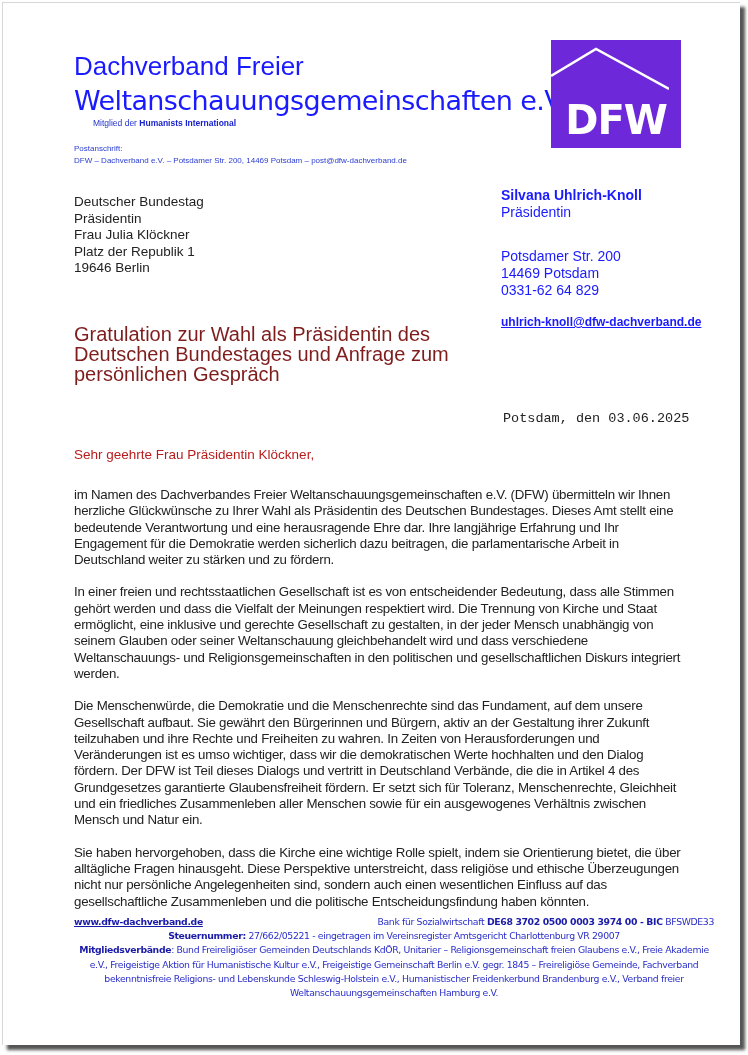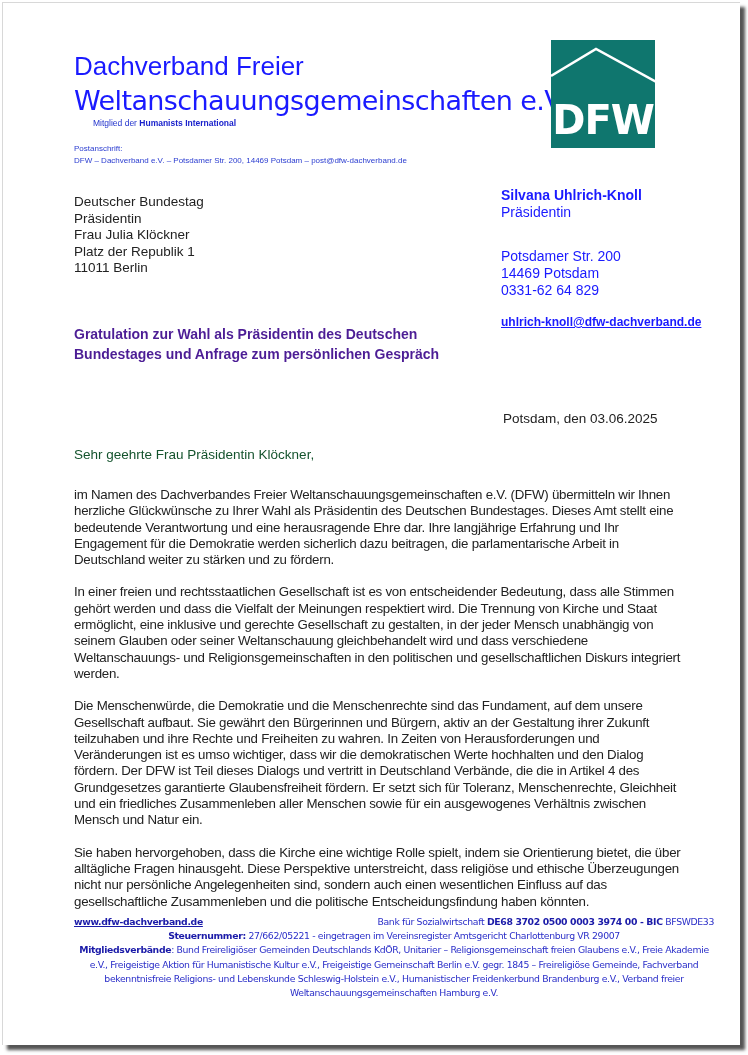--- a/index.html
+++ b/index.html
@@ -12,31 +12,31 @@
     background: #fff; border-left: 1px solid #d8d8d8; border-top: 1px solid #d8d8d8;
     box-shadow: 5px 5px 3px #555;
   }
   .abs { position: absolute; }
   .org1 { left: 71px; top: 46px; font-size: 26px; color: #1a1aff; line-height: 34px; white-space: nowrap; }
   .org2 { left: 71px; top: 81px; font-size: 27px; color: #1a1aff; line-height: 34px; white-space: nowrap; font-family: "DejaVu Sans", sans-serif; letter-spacing: -0.6px; }
   .member { left: 71px; top: 115px; font-size: 8.5px; color: #2233cc; white-space: nowrap; padding-left: 19px; }
   .member b { color: #1a22cc; }
   .postlabel { left: 71px; top: 141px; font-size: 8px; color: #2a3cd0; }
   .postaddr { left: 71px; top: 153px; font-size: 8px; color: #2a3cd0; white-space: nowrap; text-align: center; }
-  .logo { left: 548px; top: 37px; width: 104px; height: 108px; background: #0f766e; }
+  .logo { left: 548px; top: 37px; width: 130px; height: 108px; background: #6d28d9; }
   .logo svg { position: absolute; left: 0; top: 0; }
   .logo-text { position: absolute; left: 0; right: 0; bottom: 6px; text-align: center; color: #fff; font-size: 40px; font-weight: bold; font-family: "DejaVu Sans", sans-serif; letter-spacing: -1px; line-height: 44px; }
   .recipient { left: 71px; top: 191px; font-size: 13.5px; color: #222; line-height: 16.5px; }
   .sender { left: 498px; top: 184px; font-size: 14px; color: #1a1aff; line-height: 17px; }
   .sender .name { font-weight: bold; }
   .sender .gap { height: 27px; }
   .sender .email { margin-top: 15px; font-size: 12px; font-weight: bold; text-decoration: underline; }
-  .subject { left: 71px; top: 321px; font-size: 14px; font-weight: bold; color: #4c1d95; line-height: 20px; width: 420px; }
-  .date { left: 500px; top: 408px; font-size: 13.5px; color: #222; white-space: nowrap; }
-  .salutation { left: 71px; top: 444px; font-size: 13.5px; color: #14532d; }
+  .subject { left: 71px; top: 321px; font-size: 20px; font-weight: normal; color: #7f1d1d; line-height: 20px; width: 420px; }
+  .date { left: 500px; top: 408px; font-size: 13.5px; color: #222; white-space: nowrap; font-family: Liberation Mono, monospace; }
+  .salutation { left: 71px; top: 444px; font-size: 13.5px; color: #b91c1c; }
   .body { left: 71px; top: 484px; width: 612px; font-size: 13.3px; color: #222; line-height: 16.3px; letter-spacing: -0.25px; }
   .body p { margin: 0 0 16px 0; }
   .footer { left: 71px; top: 912px; width: 640px; font-size: 9.3px; color: #2a2ec8; line-height: 14.2px; font-family: "DejaVu Sans", sans-serif; letter-spacing: -0.35px; text-align: center; }
   .footer .row1 { display: flex; justify-content: space-between; }
   .footer .web { font-weight: bold; text-decoration: underline; color: #1a1aa8; }
   .footer b { color: #1a1aa8; margin-top: 28px; }
 </style>
 </head>
 <body>
 
@@ -56,21 +56,21 @@
       <polyline points="0,36 45,9 118,49" fill="none" stroke="#ffffff" stroke-width="2.5"></polyline>
     </svg>
     <div class="logo-text">DFW</div>
   </div>
 
   <div class="abs recipient">
     <div>Deutscher Bundestag</div>
     <div>Präsidentin</div>
     <div>Frau Julia Klöckner</div>
     <div>Platz der Republik 1</div>
-    <div>11011 Berlin</div>
+    <div>19646 Berlin</div>
   </div>
 
   <div class="abs sender">
     <div class="name">Silvana Uhlrich-Knoll</div>
     <div>Präsidentin</div>
     <div class="gap"></div>
     <div>Potsdamer Str. 200</div>
     <div>14469 Potsdam</div>
     <div>0331-62 64 829</div>
     <div class="email">uhlrich-knoll@dfw-dachverband.de</div>

